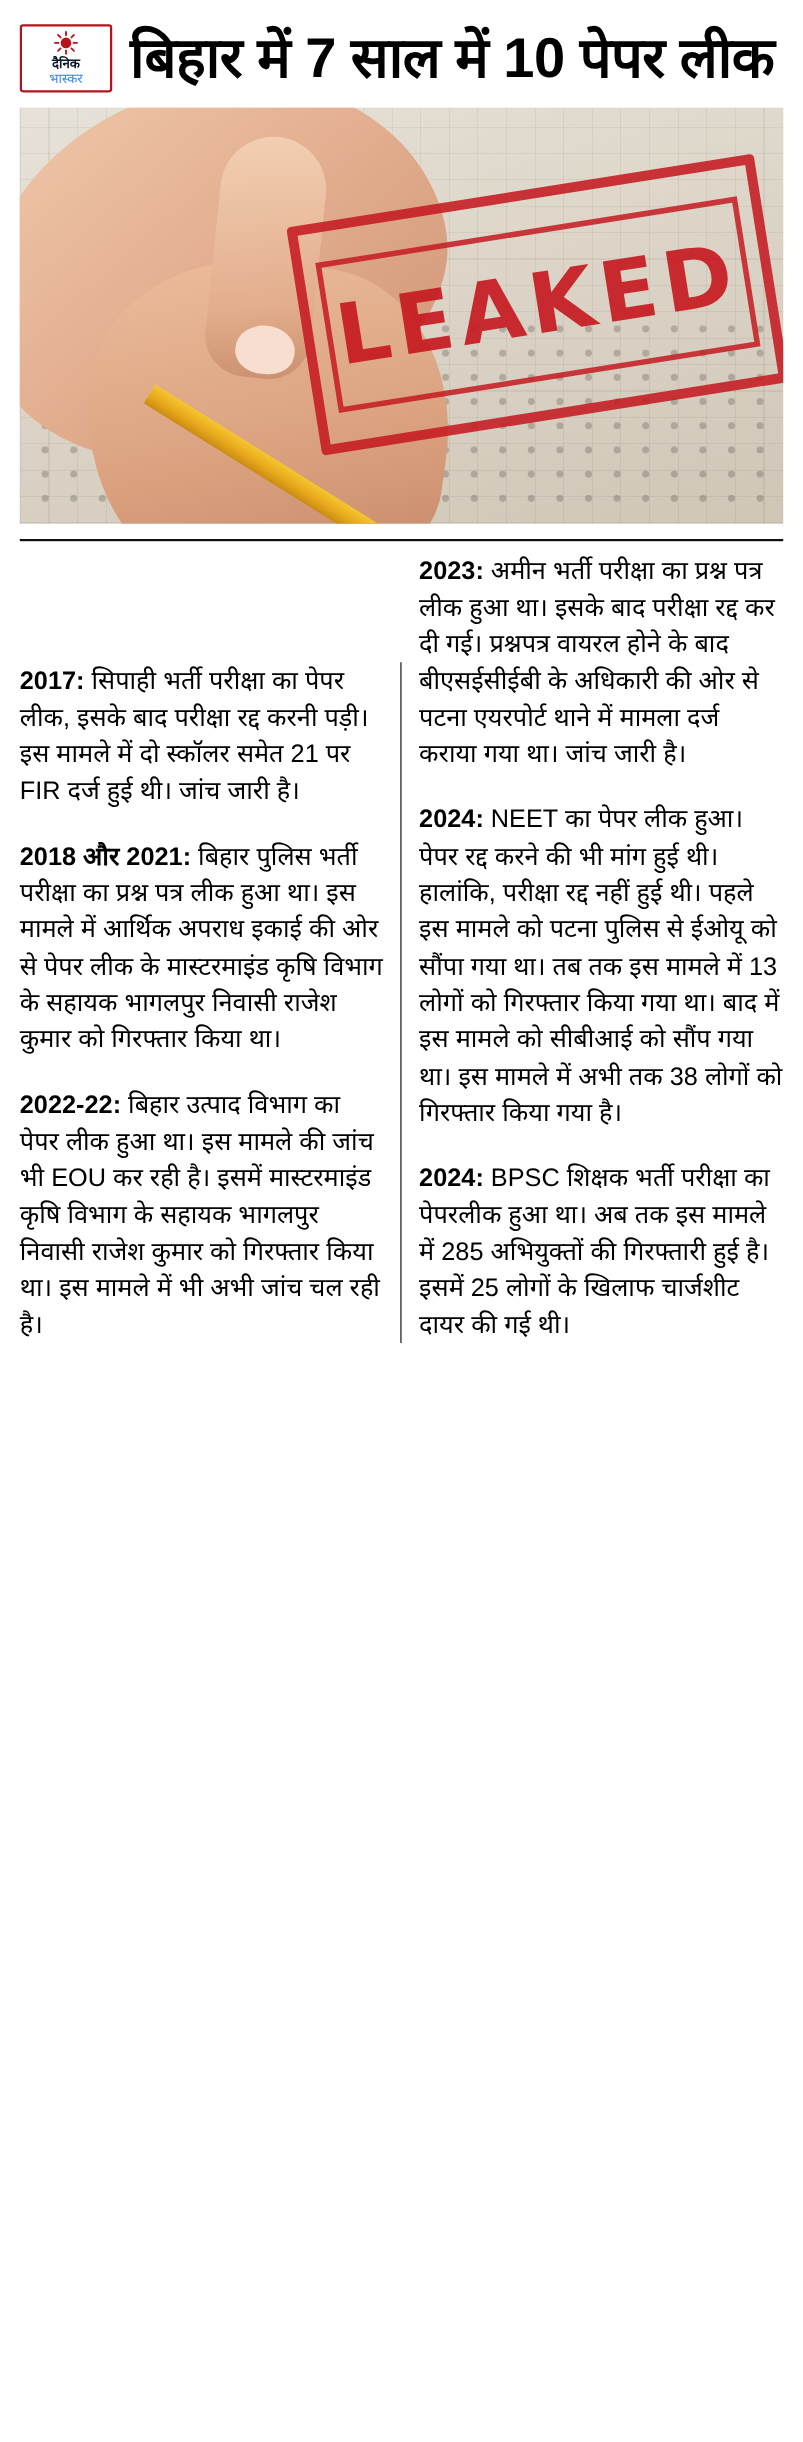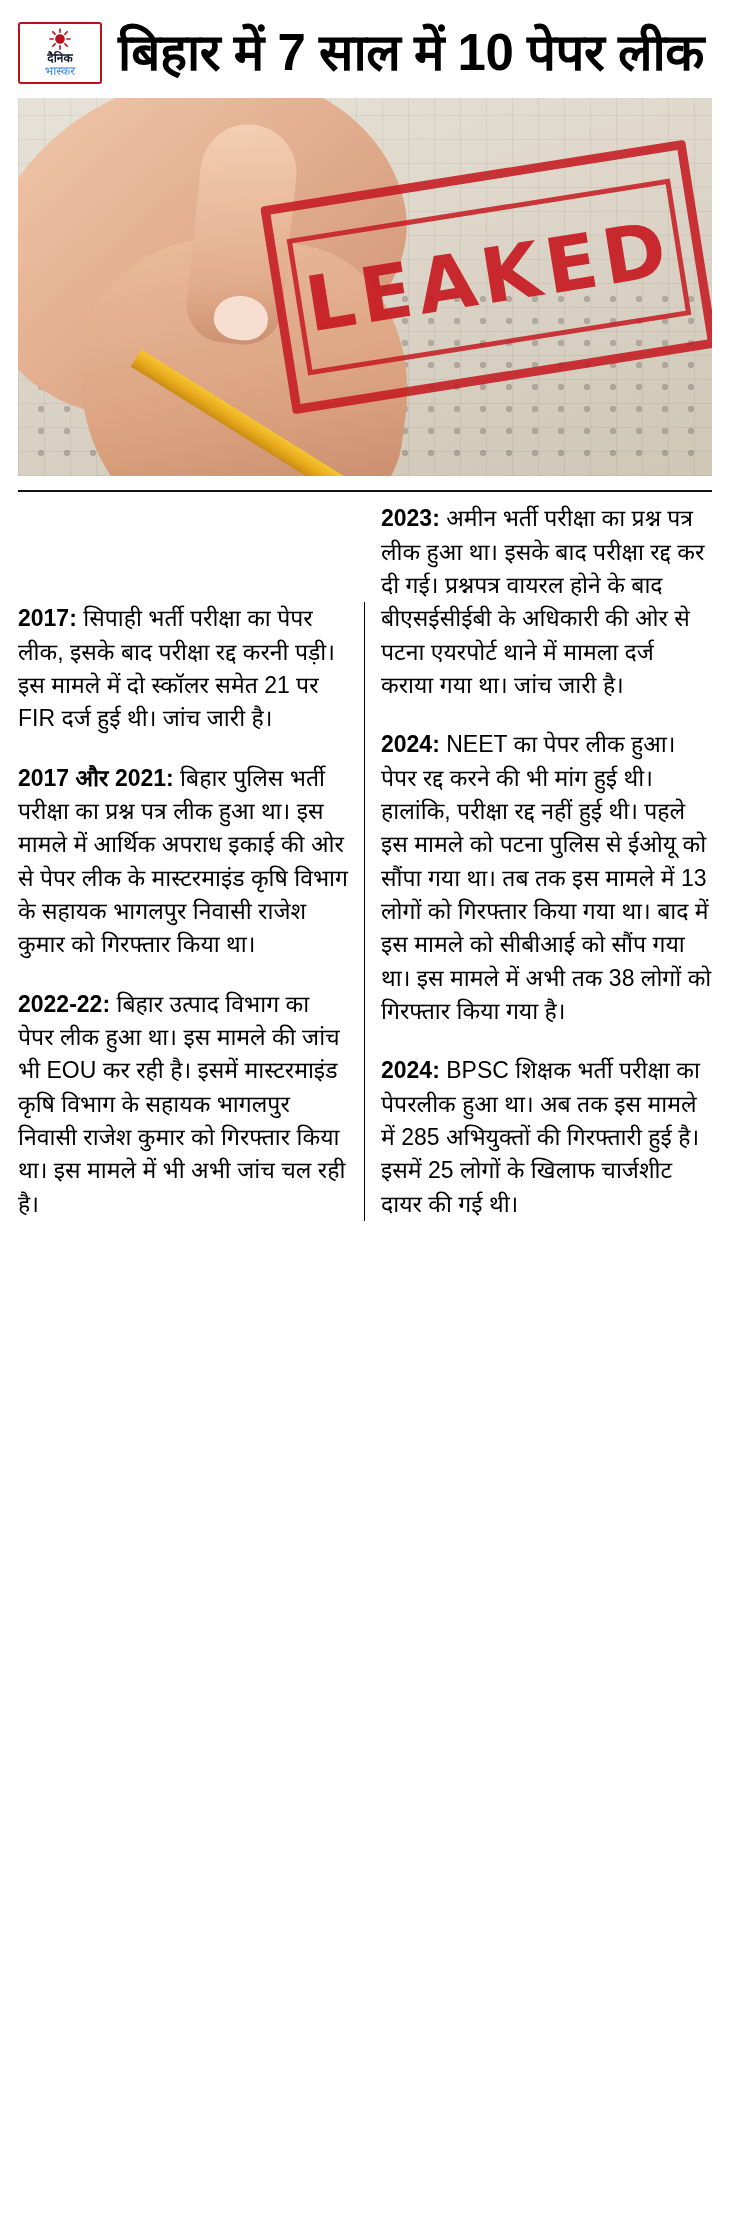--- a/index.html
+++ b/index.html
@@ -258,21 +258,21 @@
 <div class="columns">
 
   <div class="col left">
 
     <p class="entry">
       <span class="year">2017:</span>
       <span class="body">सिपाही भर्ती परीक्षा का पेपर लीक, इसके बाद परीक्षा रद्द करनी पड़ी। इस मामले में दो स्कॉलर समेत 21 पर FIR दर्ज हुई थी। जांच जारी है।</span>
     </p>
 
     <p class="entry">
-      <span class="year">2017 और 2021:</span>
+      <span class="year">2018 और 2021:</span>
       <span class="body">बिहार पुलिस भर्ती परीक्षा का प्रश्न पत्र लीक हुआ था। इस मामले में आर्थिक अपराध इकाई की ओर से पेपर लीक के मास्टरमाइंड कृषि विभाग के सहायक भागलपुर निवासी राजेश कुमार को गिरफ्तार किया था।</span>
     </p>
 
     <p class="entry">
       <span class="year">2022-22:</span>
       <span class="body">बिहार उत्पाद विभाग का पेपर लीक हुआ था। इस मामले की जांच भी EOU कर रही है। इसमें मास्टरमाइंड कृषि विभाग के सहायक भागलपुर निवासी राजेश कुमार को गिरफ्तार किया था। इस मामले में भी अभी जांच चल रही है।</span>
     </p>
 
 
 

